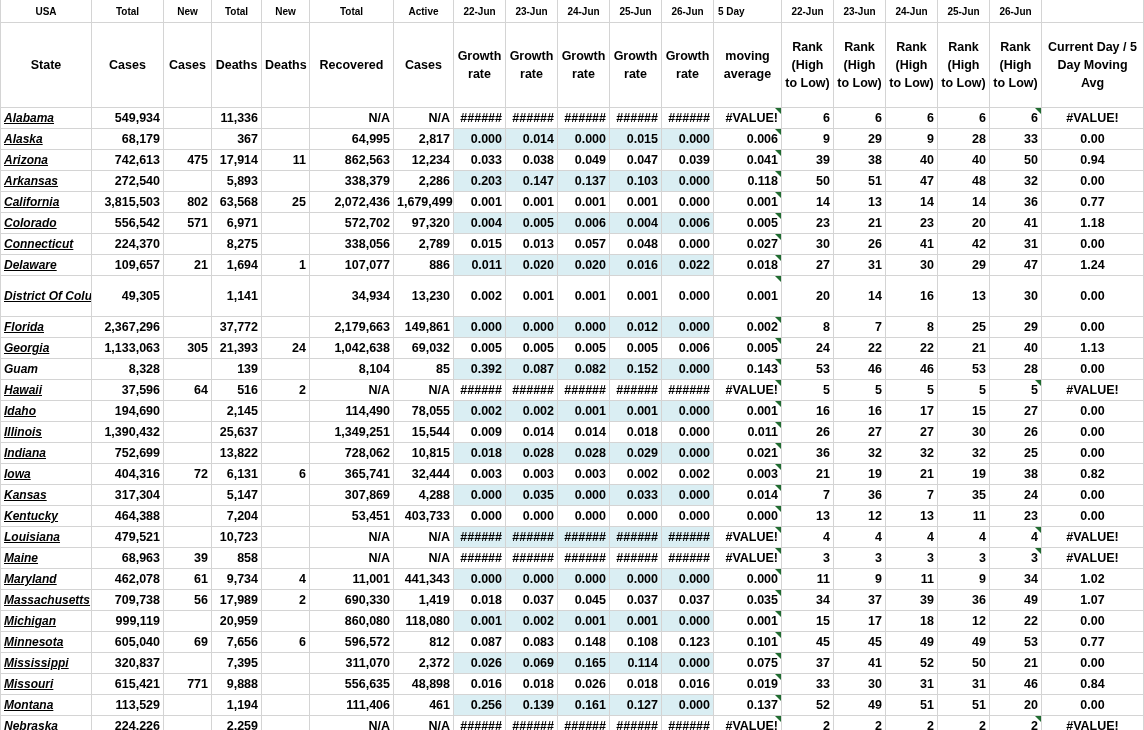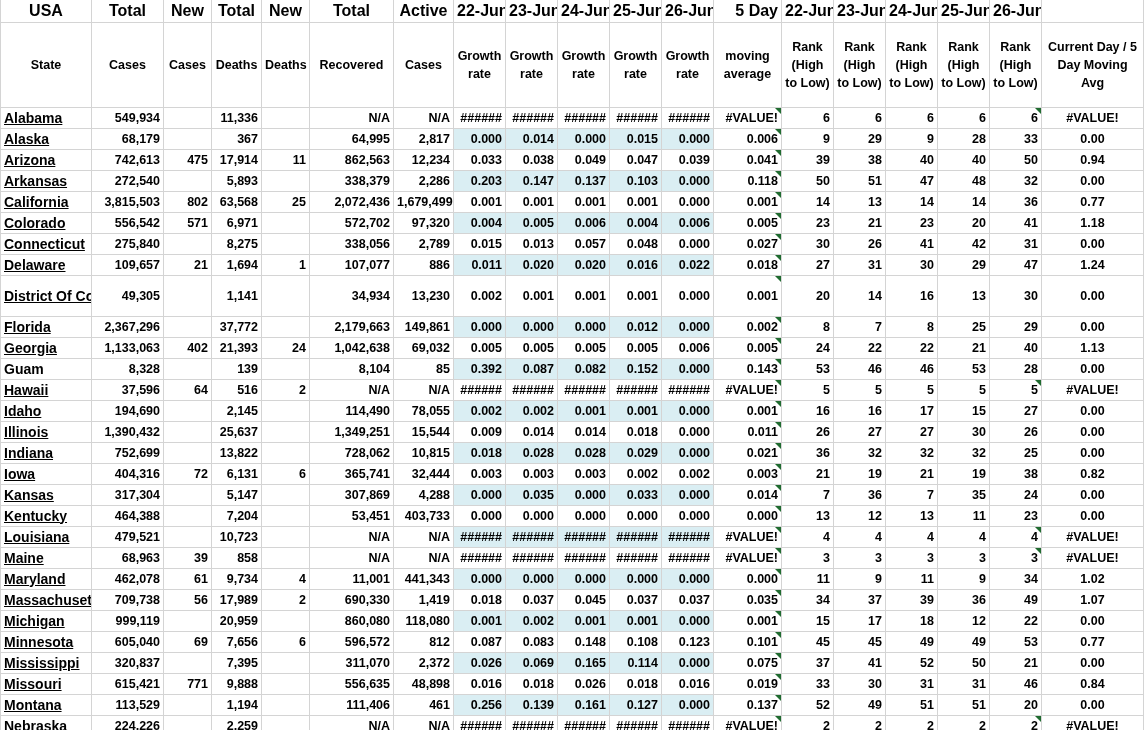--- a/index.html
+++ b/index.html
@@ -32,43 +32,44 @@
     overflow: hidden;
     white-space: nowrap;
     vertical-align: middle;
     font-weight: bold;
     background: #ffffff;
   }
   
   tr.hdr-top td {
     height: 22px;
     text-align: center;
-    font-size: 16px;
+    font-size: 10px;
     font-weight: bold;
     border-top: none;
     vertical-align: middle;
   }
-  tr.hdr-top td.lefted { text-align: right; padding-left: 4px; }
+  tr.hdr-top td.lefted { text-align: left; padding-left: 4px; }
   tr.hdr-main td {
     height: 84px;
     text-align: center;
     font-size: 12.5px;
     font-weight: bold;
     vertical-align: middle;
     white-space: normal;
     line-height: 1.45;
   }
   
   td.state {
     text-align: left;
     padding-left: 3px;
     font-weight: normal;
-    font-size: 14px;
+    font-size: 12px;
     white-space: normal;
     line-height: 1.35;
+    font-style: italic;
   }
   td.state .lnk {
     text-decoration: underline;
     color: #000;
   }
   td.state .nolnk { text-decoration: none; color: #000; text-align: center; }
   td.num {
     text-align: right;
     padding-right: 4px;
     font-weight: bold;
@@ -304,21 +305,21 @@
           <td class="avg hascmt thickR"><span>0.005</span><span class="cmt"></span></td>
           <td class="rank">23</td>
           <td class="rank">21</td>
           <td class="rank">23</td>
           <td class="rank">20</td>
           <td class="rank">41</td>
           <td class="cur">1.18</td>
         </tr>
         <tr class="datarow">
           <td class="state"><span class="lnk">Connecticut</span></td>
-          <td class="num">275,840</td>
+          <td class="num">224,370</td>
           <td class="num"></td>
           <td class="num">8,275</td>
           <td class="num"></td>
           <td class="num">338,056</td>
           <td class="num">2,789</td>
           <td class="rate">0.015</td>
           <td class="rate">0.013</td>
           <td class="rate">0.057</td>
           <td class="rate">0.048</td>
           <td class="rate">0.000</td>
@@ -389,21 +390,21 @@
           <td class="rank">8</td>
           <td class="rank">7</td>
           <td class="rank">8</td>
           <td class="rank">25</td>
           <td class="rank">29</td>
           <td class="cur">0.00</td>
         </tr>
         <tr class="datarow">
           <td class="state"><span class="lnk">Georgia</span></td>
           <td class="num">1,133,063</td>
-          <td class="num">402</td>
+          <td class="num">305</td>
           <td class="num">21,393</td>
           <td class="num">24</td>
           <td class="num">1,042,638</td>
           <td class="num">69,032</td>
           <td class="rate">0.005</td>
           <td class="rate">0.005</td>
           <td class="rate">0.005</td>
           <td class="rate">0.005</td>
           <td class="rate">0.006</td>
           <td class="avg hascmt thickR"><span>0.005</span><span class="cmt"></span></td>

